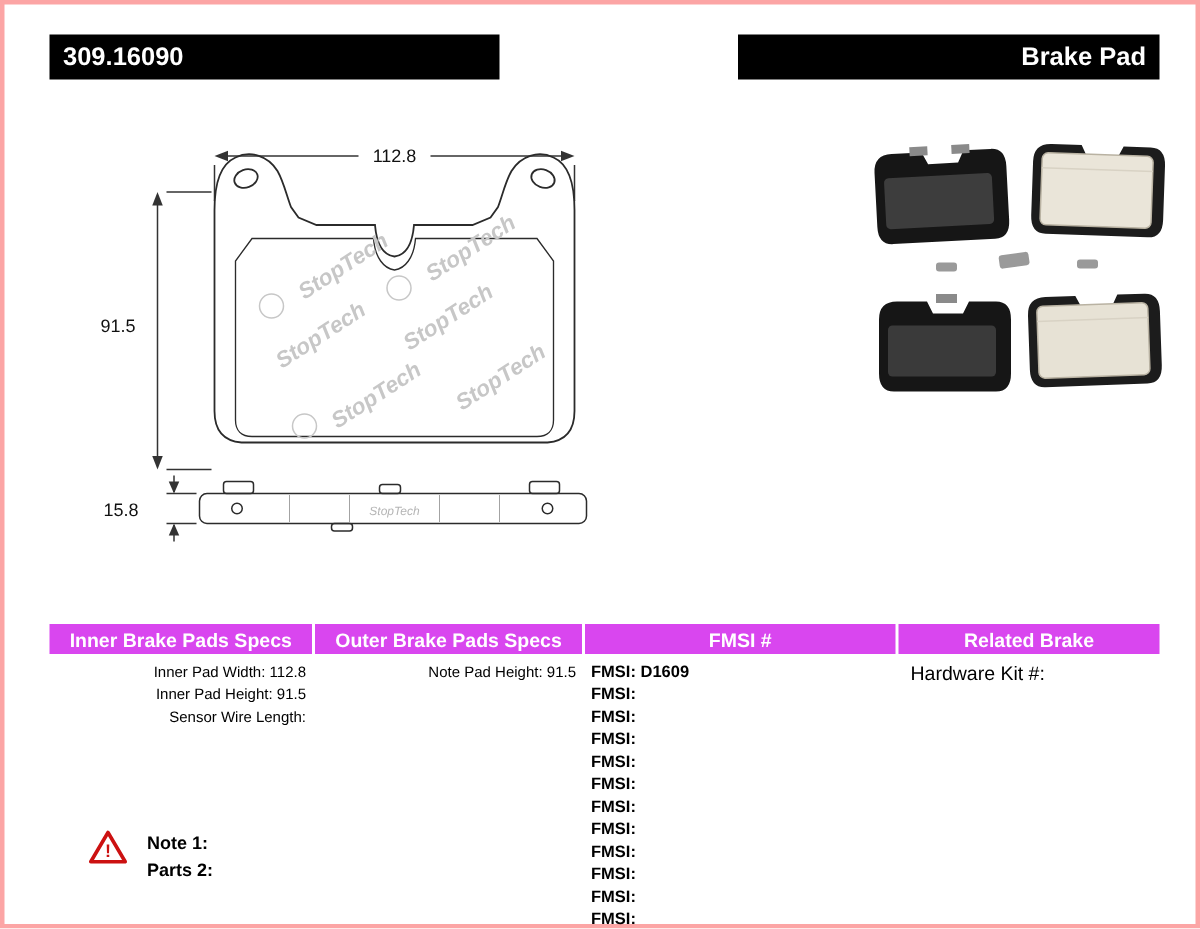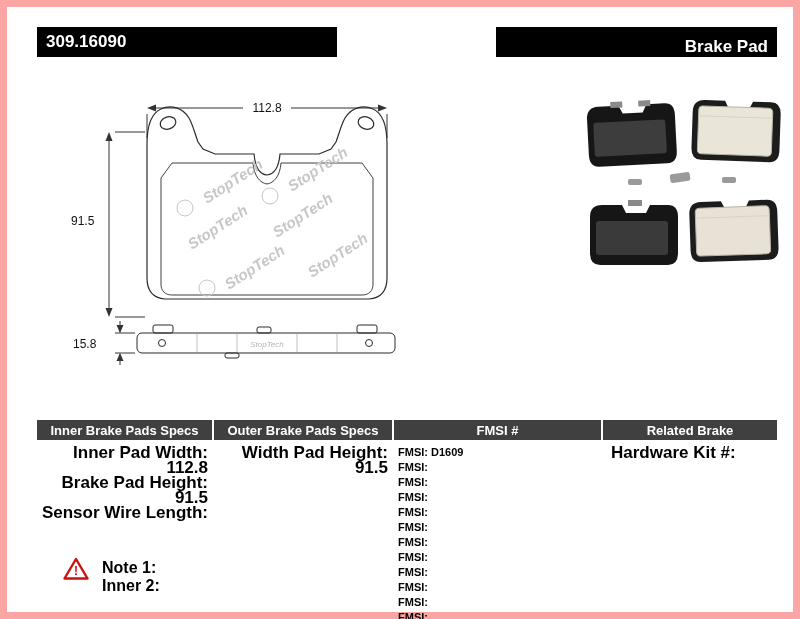--- a/index.html
+++ b/index.html
@@ -1,43 +1,43 @@
 <!DOCTYPE html>
 <html><head>
 <meta charset="utf-8">
 <style>
   *{box-sizing:border-box;}
   html,body{margin:0;padding:0;}
   body{width:800px;height:619px;position:relative;background:#fff;font-family:"Liberation Sans",sans-serif;color:#000;overflow:hidden;}
-  .page{position:absolute;inset:0;border:7px solid #fca5a5;background:#fff;}
+  .page{position:absolute;inset:0;border:3px solid #fca5a5;background:#fff;}
 
   
   .hdr{position:absolute;top:20px;height:30px;background:#000;color:#fff;font-weight:bold;font-size:17px;display:flex;align-items:center;}
   #hdr-left{left:30px;width:300px;padding-left:9px;}
-  #hdr-right{left:489px;width:281px;justify-content:flex-end;padding-right:9px;align-items:flex-end;}
+  #hdr-right{left:489px;width:281px;justify-content:flex-end;padding-right:9px;}
 
   
   .drawing{position:absolute;left:50px;top:85px;width:390px;height:290px;}
   .photo{position:absolute;left:575px;top:82px;width:200px;height:200px;}
 
   
   .col{position:absolute;top:413px;}
   #col-inner{left:30px;width:175px;}
   #col-outer{left:207px;width:178px;}
   #col-fmsi{left:387px;width:207px;}
   #col-related{left:596px;width:174px;}
-  .col-h{height:20px;background:#404040;color:#fff;font-weight:bold;font-size:13px;display:flex;align-items:center;justify-content:center;}
-  .rows{padding-top:5px;font-size:17px;font-weight:bold;line-height:15px;}
+  .col-h{height:20px;background:#d946ef;color:#fff;font-weight:bold;font-size:13px;display:flex;align-items:center;justify-content:center;}
+  .rows{padding-top:5px;font-size:10px;font-weight:normal;line-height:15px;}
   .rows.right div{text-align:right;padding-right:4px;}
   .fmsi-rows{display:grid;grid-template-columns:1fr;font-size:11px;font-weight:bold;line-height:15px;padding:5px 0 0 4px;}
-  .rel-rows{padding:5px 0 0 8px;font-size:17px;font-weight:bold;line-height:15px;}
+  .rel-rows{padding:5px 0 0 8px;font-size:13px;font-weight:normal;line-height:15px;}
 
   
   .warn{position:absolute;left:56px;top:550px;width:26px;height:24px;}
-  .note{position:absolute;left:95px;font-size:16px;font-weight:bold;}
+  .note{position:absolute;left:95px;font-size:12px;font-weight:bold;}
   #note1{top:552px;}
   #note2{top:570px;}
 
   svg text{font-family:"Liberation Sans",sans-serif;}
   .dim-label{font-size:12px;fill:#111;}
   .wm{font-size:15px;font-style:italic;font-weight:bold;fill:#c7c7c7;}
 </style>
 </head>
 <body>
 
@@ -151,29 +151,29 @@
         <rect x="12" y="14" width="74" height="48" rx="4" fill="#e7e2d5" stroke="#b9b2a2"></rect>
         <line x1="12" y1="24" x2="86" y2="24" stroke="#d8d2c4"></line>
       </g>
     </svg>
   </div>
 
   <div class="col" id="col-inner">
     <div class="col-h">Inner Brake Pads Specs</div>
     <div class="rows right">
       <div><span>Inner Pad Width:</span> <span>112.8</span></div>
-      <div><span>Brake Pad Height:</span> <span>91.5</span></div>
+      <div><span>Inner Pad Height:</span> <span>91.5</span></div>
       <div><span>Sensor Wire Length:</span> <span></span></div>
     </div>
   </div>
 
   <div class="col" id="col-outer">
     <div class="col-h">Outer Brake Pads Specs</div>
     <div class="rows right">
-      <div><span>Width Pad Height:</span> <span>91.5</span></div>
+      <div><span>Note Pad Height:</span> <span>91.5</span></div>
     </div>
   </div>
 
   <div class="col" id="col-fmsi">
     <div class="col-h">FMSI #</div>
     <div class="fmsi-rows">
       <div>FMSI: D1609</div>
       <div>FMSI:</div>
       <div>FMSI:</div>
       <div>FMSI:</div>
@@ -197,15 +197,15 @@
     </div>
   </div>
 
   <div class="warn">
     <svg viewBox="0 0 26 24" width="26" height="24">
       <path d="M13,2 L24.5,21.5 L1.5,21.5 Z" fill="#fff" stroke="#cc1111" stroke-width="2.4" stroke-linejoin="round"></path>
       <text x="13" y="18" text-anchor="middle" font-size="12" font-weight="bold" fill="#cc1111">!</text>
     </svg>
   </div>
   <div class="note" id="note1">Note 1:</div>
-  <div class="note" id="note2">Inner 2:</div>
+  <div class="note" id="note2">Parts 2:</div>
 
 </div>
 
 </body></html>

